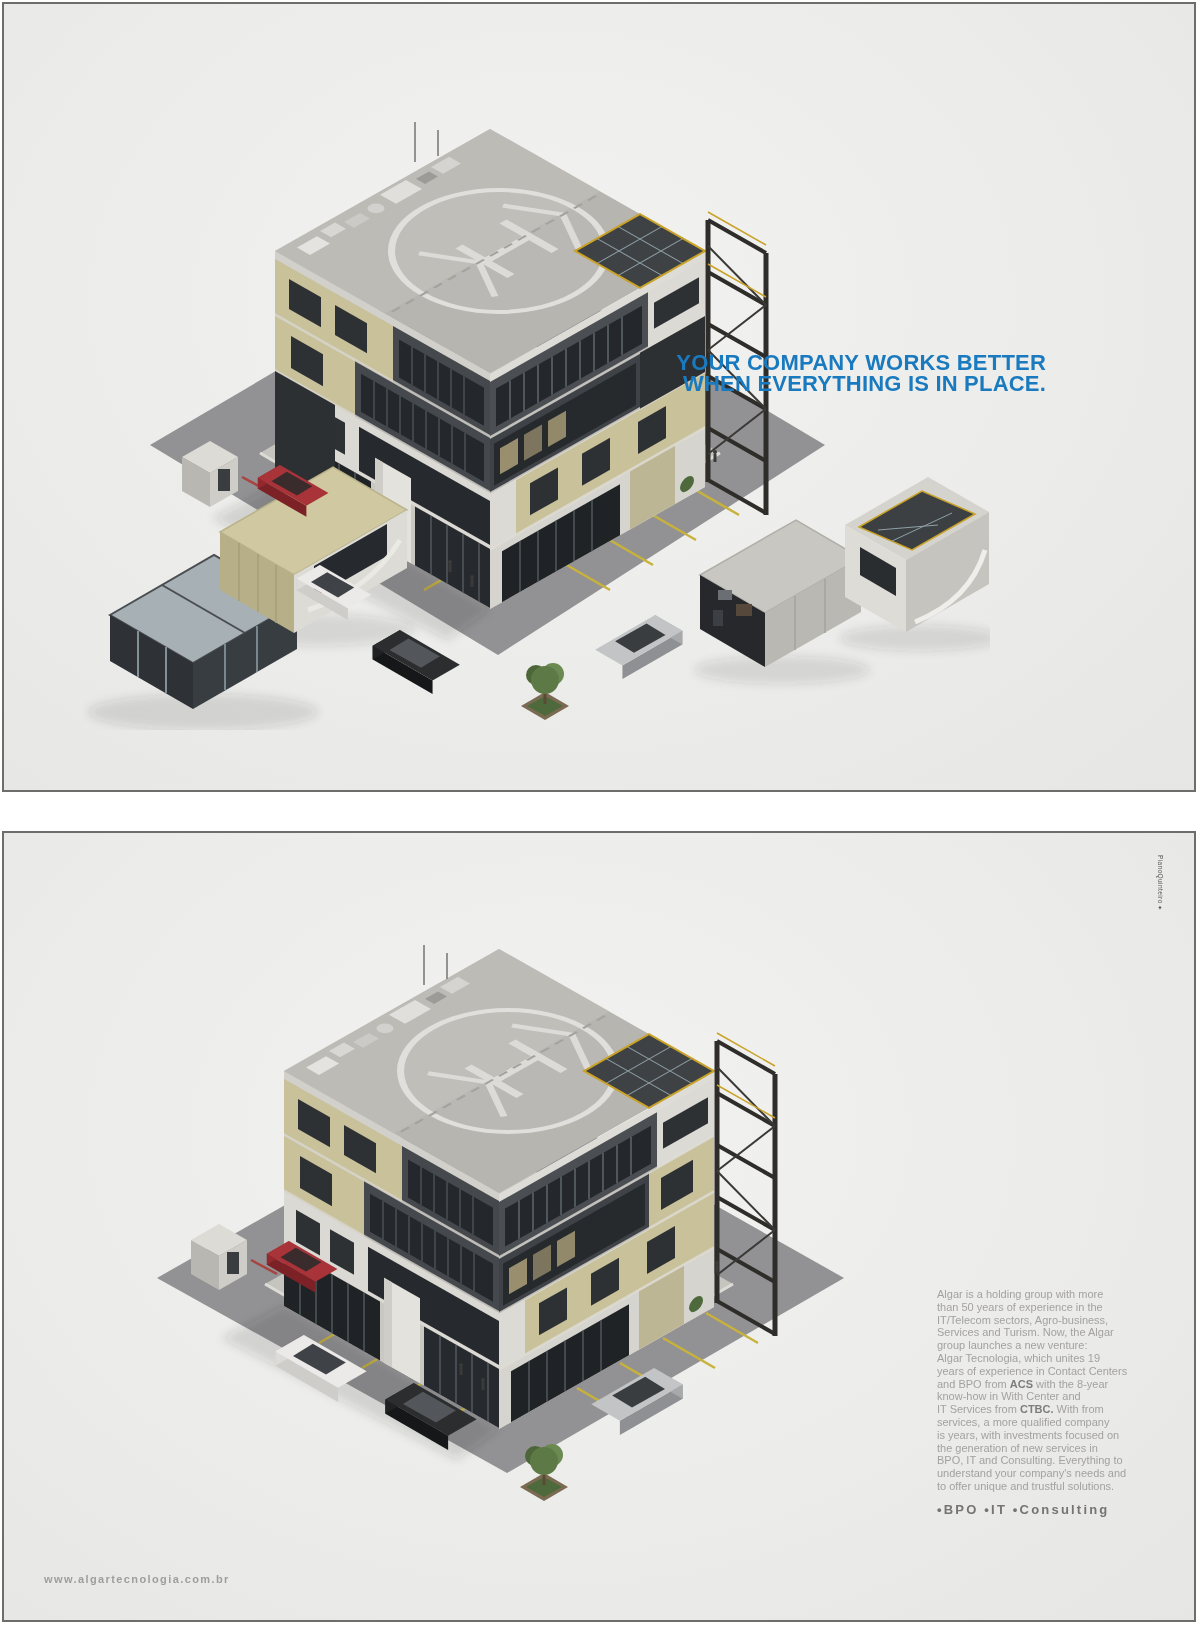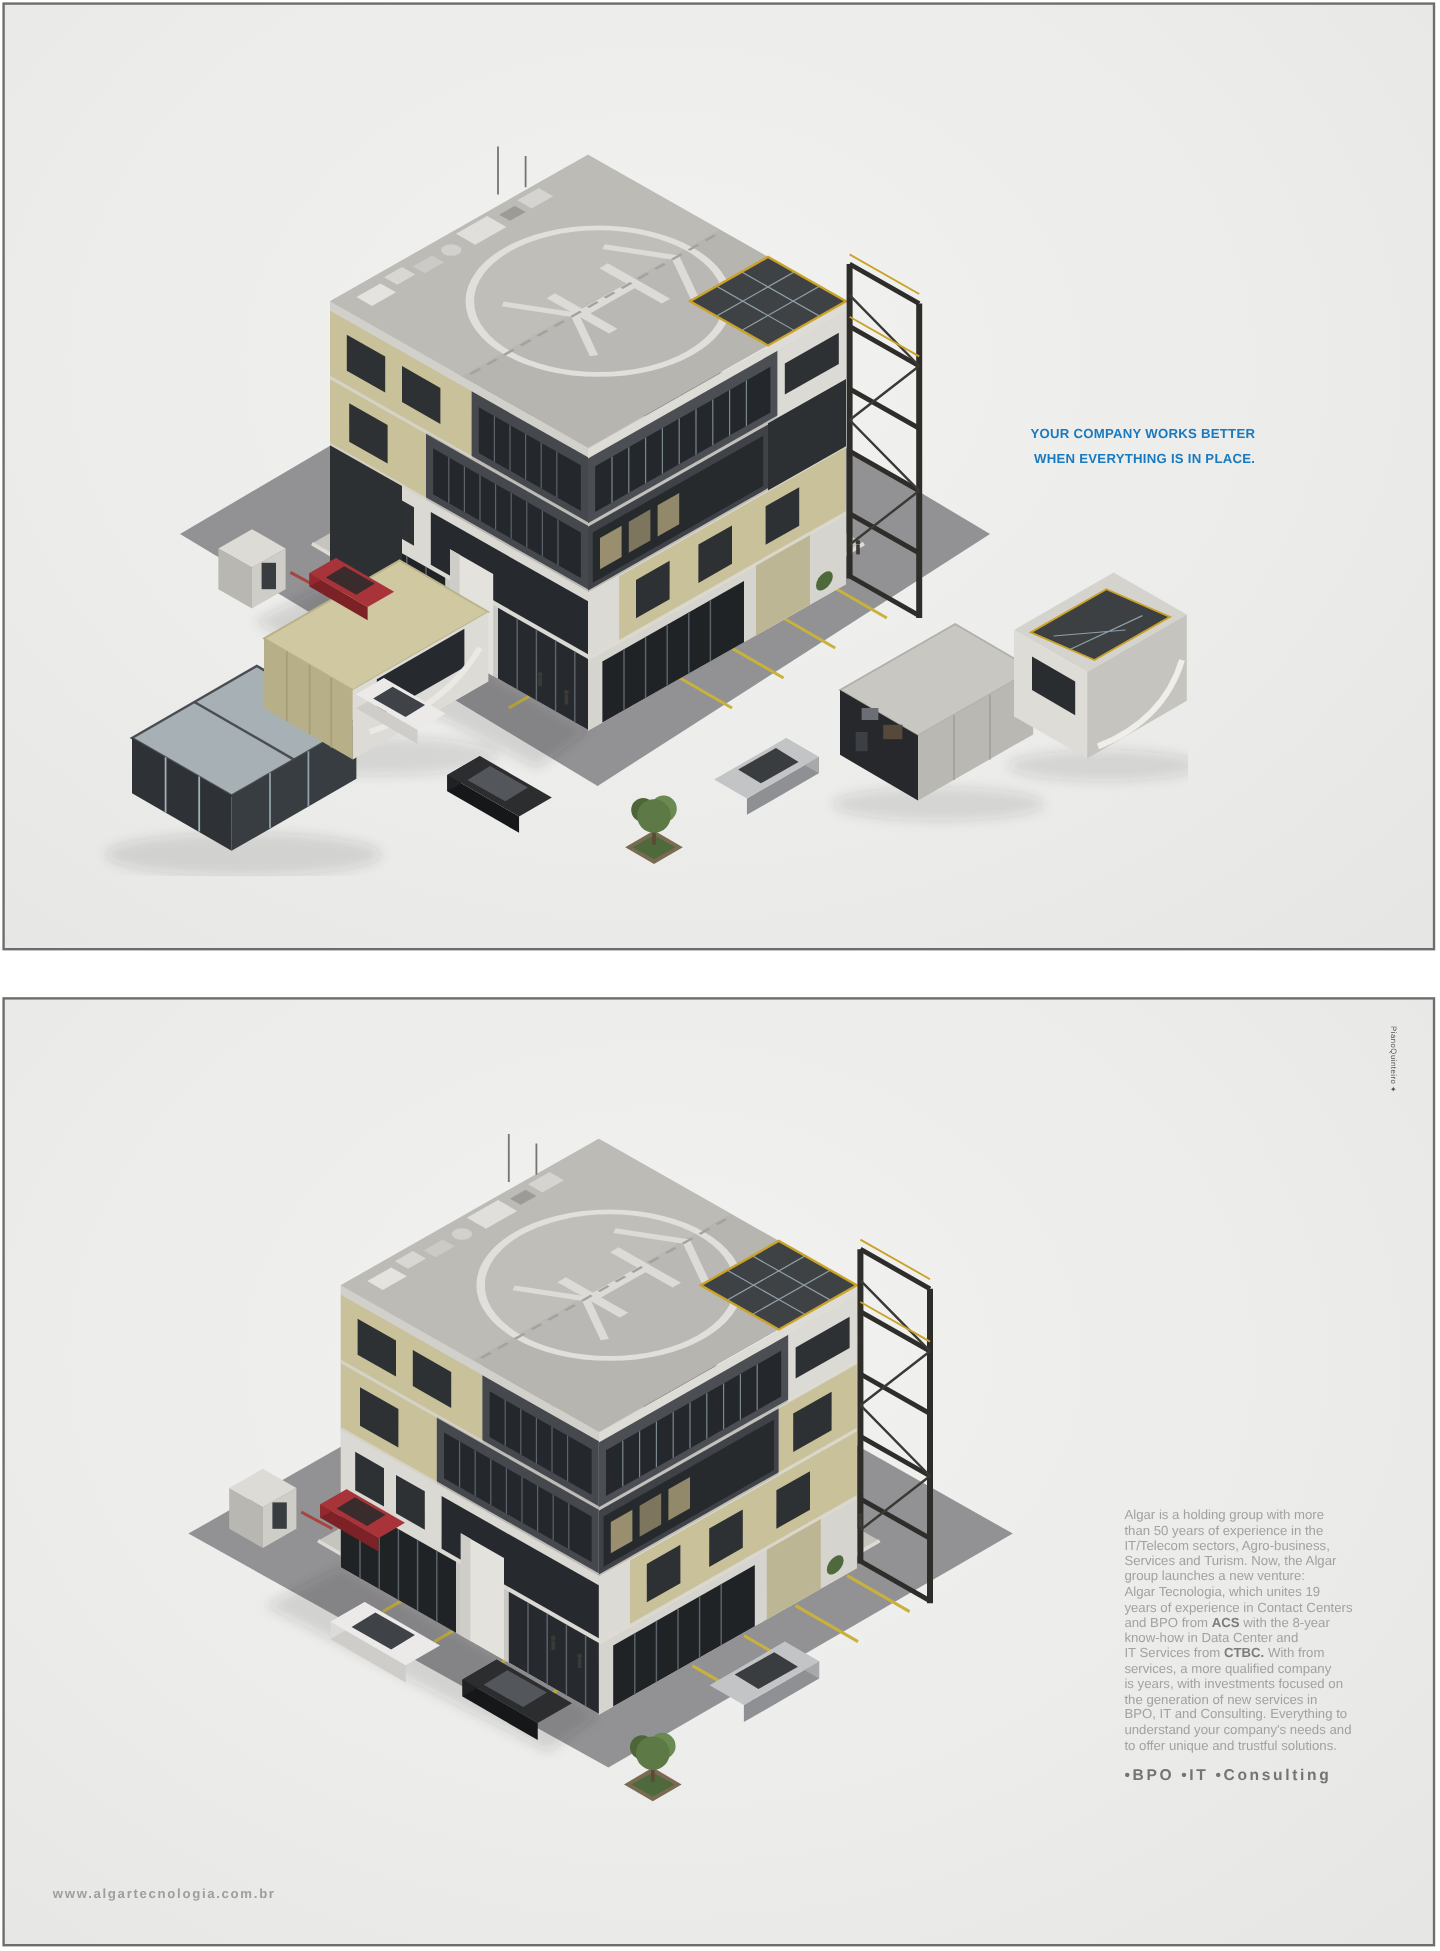--- a/index.html
+++ b/index.html
@@ -4,23 +4,23 @@
 <style>
   html,body{margin:0;padding:0;background:#ffffff;}
   #stage{position:relative;width:1200px;height:1626px;background:#ffffff;overflow:hidden;
          font-family:"Liberation Sans",sans-serif;}
   .panel{position:absolute;left:2px;width:1194px;border:2px solid #6d6d6b;box-sizing:border-box;
          background:radial-gradient(ellipse at 46% 38%, #f2f2f0 0%, #ececea 55%, #e6e6e4 100%);}
   #panel-top{top:2px;height:790px;}
   #panel-bottom{top:831px;height:791px;}
   .illus{position:absolute;}
   .headline{position:absolute;right:148px;top:348px;text-align:right;
-            color:#1a7abf;font-weight:bold;font-size:11px;line-height:21px;letter-spacing:.2px;}
+            color:#1a7abf;font-weight:bold;font-size:22px;line-height:21px;letter-spacing:.2px;}
   .copy-block{position:absolute;left:933px;top:424px;width:200px;}
-  .body-copy{color:#a3a2a0;font-size:11px;line-height:12.8px;white-space:nowrap;}
+  .body-copy{color:#a3a2a0;font-size:11px;line-height:12.8px;white-space:nowrap;margin-top:31px;}
   .body-copy .b{color:#7e7d7b;font-weight:bold;text-align:right;}
   .services{margin-top:9px;color:#757472;font-weight:bold;font-size:13px;letter-spacing:2.2px;white-space:nowrap;}
   .logo{position:absolute;left:872px;top:655px;width:250px;}
   .logo-row{display:flex;align-items:flex-start;}
   .logo-wordmark{color:#1574b6;font-weight:bold;font-size:56px;line-height:50px;letter-spacing:-2.5px;}
   .logo-mark{margin-left:4px;margin-top:4px;}
   .logo-subbrand{color:#8c8c8a;font-weight:bold;font-size:21px;letter-spacing:-.5px;
                  text-align:right;padding-right:52px;margin-top:-7px;}
   .url{position:absolute;left:40px;top:740px;color:#9e9e9c;font-weight:bold;
        font-size:11px;letter-spacing:1.4px;}
@@ -386,21 +386,21 @@
     <div class="copy-block">
       <div class="body-copy">
           <div><span>Algar is a holding group with more</span></div>
           <div><span>than 50 years of experience in the</span></div>
           <div><span>IT/Telecom sectors, Agro-business,</span></div>
           <div><span>Services and Turism. Now, the Algar</span></div>
           <div><span>group launches a new venture:</span></div>
           <div><span>Algar Tecnologia, which unites 19</span></div>
           <div><span>years of experience in Contact Centers</span></div>
           <div><span>and BPO from </span><span class="b">ACS</span><span> with the 8-year</span></div>
-          <div><span>know-how in Data Center and</span></div>
+          <div><span>know-how in With Center and</span></div>
           <div><span>IT Services from </span><span class="b">CTBC.</span><span> With from</span></div>
           <div><span>services, a more qualified company</span></div>
           <div><span>is years, with investments focused on</span></div>
           <div><span>the generation of new services in</span></div>
           <div><span>BPO, IT and Consulting. Everything to</span></div>
           <div><span>understand your company's needs and</span></div>
           <div><span>to offer unique and trustful solutions.</span></div>
         </div>
       <div class="services">•BPO  •IT  •Consulting</div>
     </div>

